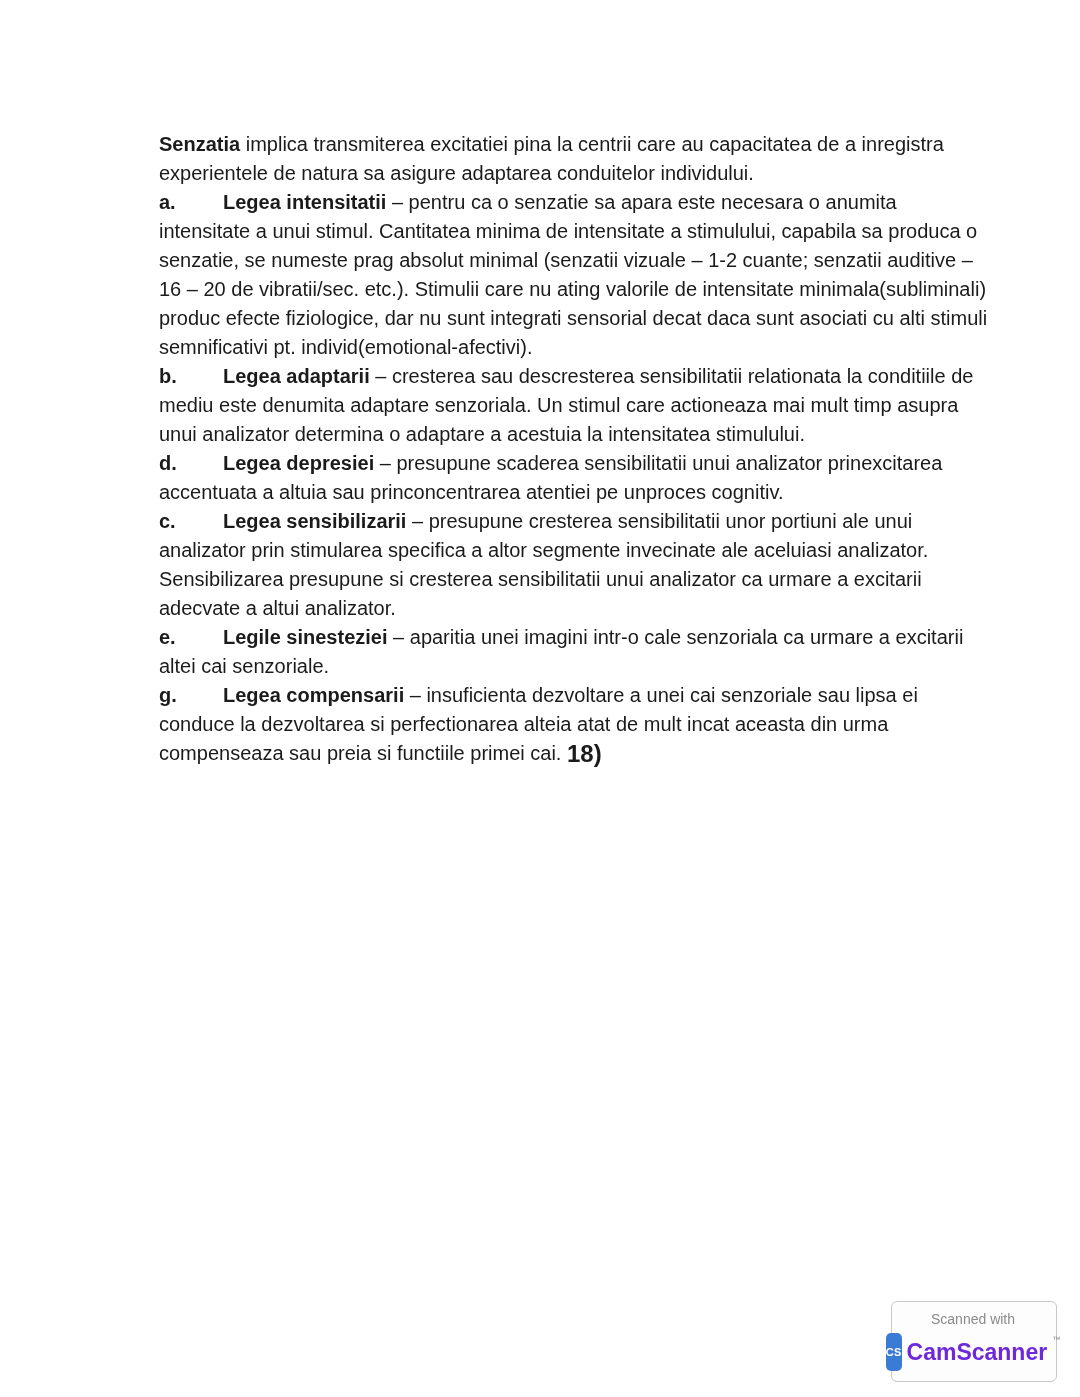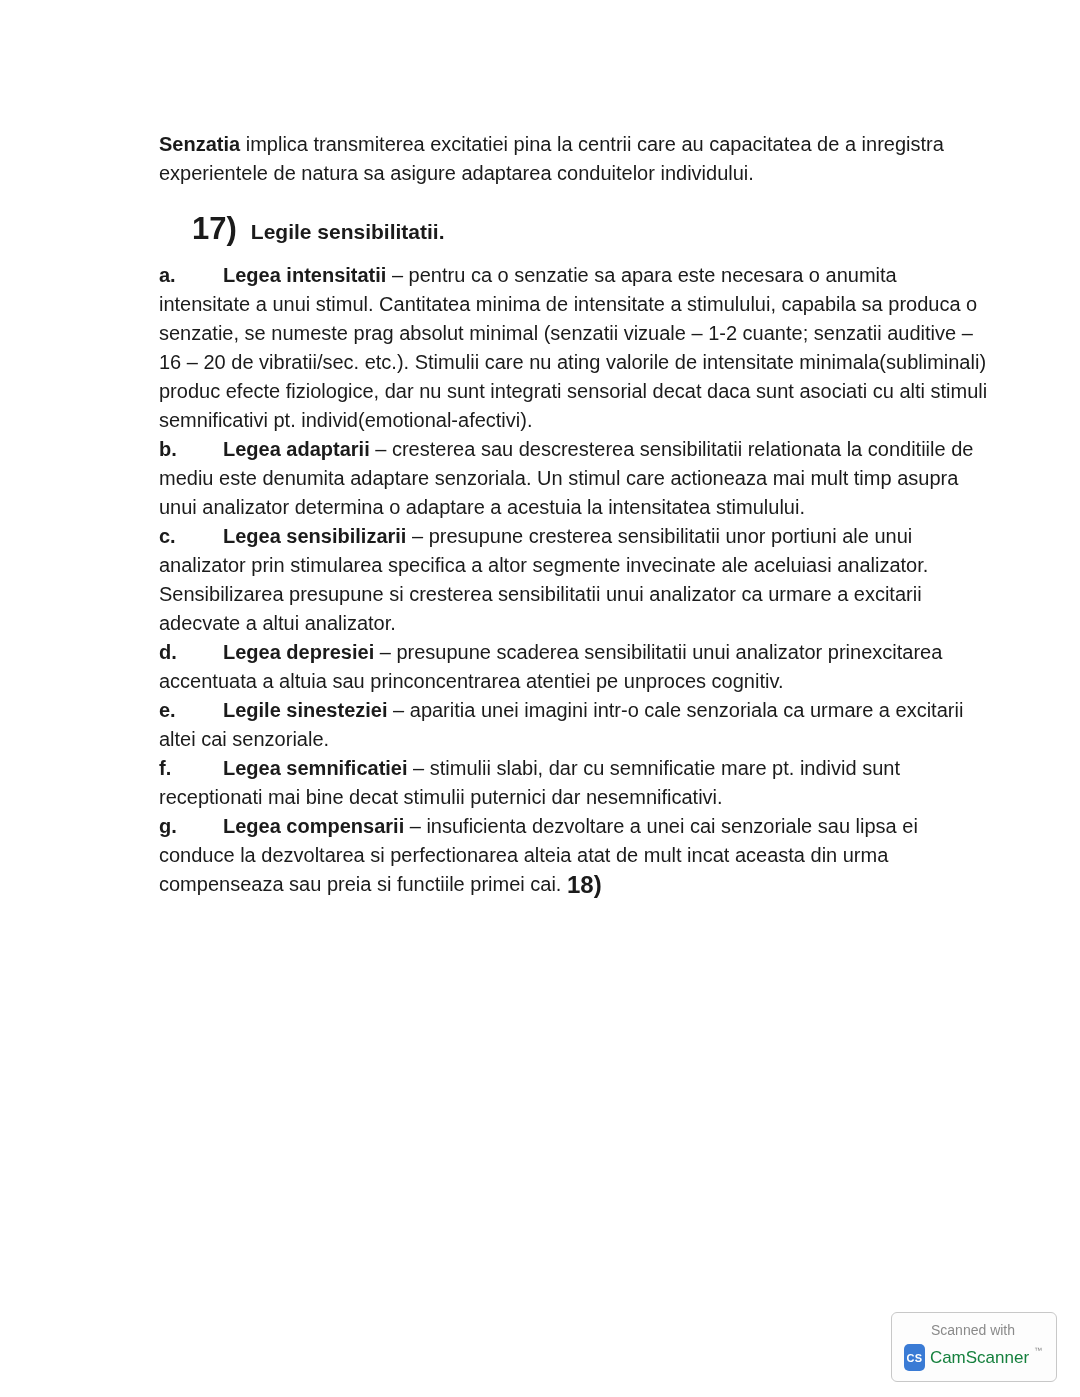--- a/index.html
+++ b/index.html
@@ -79,76 +79,70 @@
     display: flex;
     align-items: center;
     justify-content: center;
     gap: 5px;
   }
   .cs-logo {
     display: inline-flex;
     align-items: center;
     justify-content: center;
     width: 21px;
-    height: 27px;
+    height: 38px;
     border-radius: 5px;
     background: #3a7bd5;
     color: #ffffff;
     font-size: 11px;
     font-weight: bold;
     letter-spacing: 0.2px;
   }
   .brand-name {
-    color: #15803d;
-    font-size: 17px;
-    font-weight: normal;
+    color: #6d28d9;
+    font-size: 23px;
+    font-weight: bold;
   }
   .brand-tm {
     color: #8a8a8a;
     font-size: 8px;
     align-self: flex-start;
     margin-top: 2px;
   }
 </style>
 </head>
 <body>
 
 <div class="page-content">
 
   <p class="para">
     <span class="b">Senzatia</span><span> implica transmiterea excitatiei pina la centrii care au capacitatea de a inregistra experientele de natura sa asigure adaptarea conduitelor individului.</span>
   </p>
 
-  <div class="section-heading">
-    <span class="heading-number">17)</span><span class="heading-title">Legile sensibilitatii.</span>
-  </div>
 
   <p class="para">
     <span class="letter">a.</span><span class="b">Legea intensitatii</span><span> – pentru ca o senzatie sa apara este necesara o anumita intensitate a unui stimul. Cantitatea minima de intensitate a stimulului, capabila sa produca o senzatie, se numeste prag absolut minimal (senzatii vizuale – 1-2 cuante; senzatii auditive – 16 – 20 de vibratii/sec. etc.). Stimulii care nu ating valorile de intensitate minimala(subliminali) produc efecte fiziologice, dar nu sunt integrati sensorial decat daca sunt asociati cu alti stimuli semnificativi pt. individ(emotional-afectivi).</span>
   </p>
 
   <p class="para gap-top">
     <span class="letter">b.</span><span class="b">Legea adaptarii</span><span> – cresterea sau descresterea sensibilitatii relationata la conditiile de mediu este denumita adaptare senzoriala. Un stimul care actioneaza mai mult timp asupra unui analizator determina o adaptare a acestuia la intensitatea stimulului.</span>
   </p>
 
+  <p class="para gap-top">
+    <span class="letter">d.</span><span class="b">Legea depresiei</span><span> – presupune scaderea sensibilitatii unui analizator prinexcitarea accentuata a altuia sau princoncentrarea atentiei pe unproces cognitiv.</span>
+  </p>
+
   <p class="para">
     <span class="letter">c.</span><span class="b">Legea sensibilizarii</span><span> – presupune cresterea sensibilitatii unor portiuni ale unui analizator prin stimularea specifica a altor segmente invecinate ale aceluiasi analizator. Sensibilizarea presupune si cresterea sensibilitatii unui analizator ca urmare a excitarii adecvate a altui analizator.</span>
-  </p>
-
-  <p class="para gap-top">
-    <span class="letter">d.</span><span class="b">Legea depresiei</span><span> – presupune scaderea sensibilitatii unui analizator prinexcitarea accentuata a altuia sau princoncentrarea atentiei pe unproces cognitiv.</span>
   </p>
 
   <p class="para">
     <span class="letter">e.</span><span class="b">Legile sinesteziei</span><span> – aparitia unei imagini intr-o cale senzoriala ca urmare a excitarii altei cai senzoriale.</span>
   </p>
 
-  <p class="para">
-    <span class="letter">f.</span><span class="b">Legea semnificatiei</span><span> – stimulii slabi, dar cu semnificatie mare pt. individ sunt receptionati mai bine decat stimulii puternici dar nesemnificativi.</span>
-  </p>
 
   <p class="para gap-top">
     <span class="letter">g.</span><span class="b">Legea compensarii</span><span> – insuficienta dezvoltare a unei cai senzoriale sau lipsa ei conduce la dezvoltarea si perfectionarea alteia atat de mult incat aceasta din urma compenseaza sau preia si functiile primei cai. </span><span class="closing-number">18)</span>
   </p>
 
 
 </div>
 
 <div class="scan-badge">
   <span class="scanned-with">Scanned with</span>

